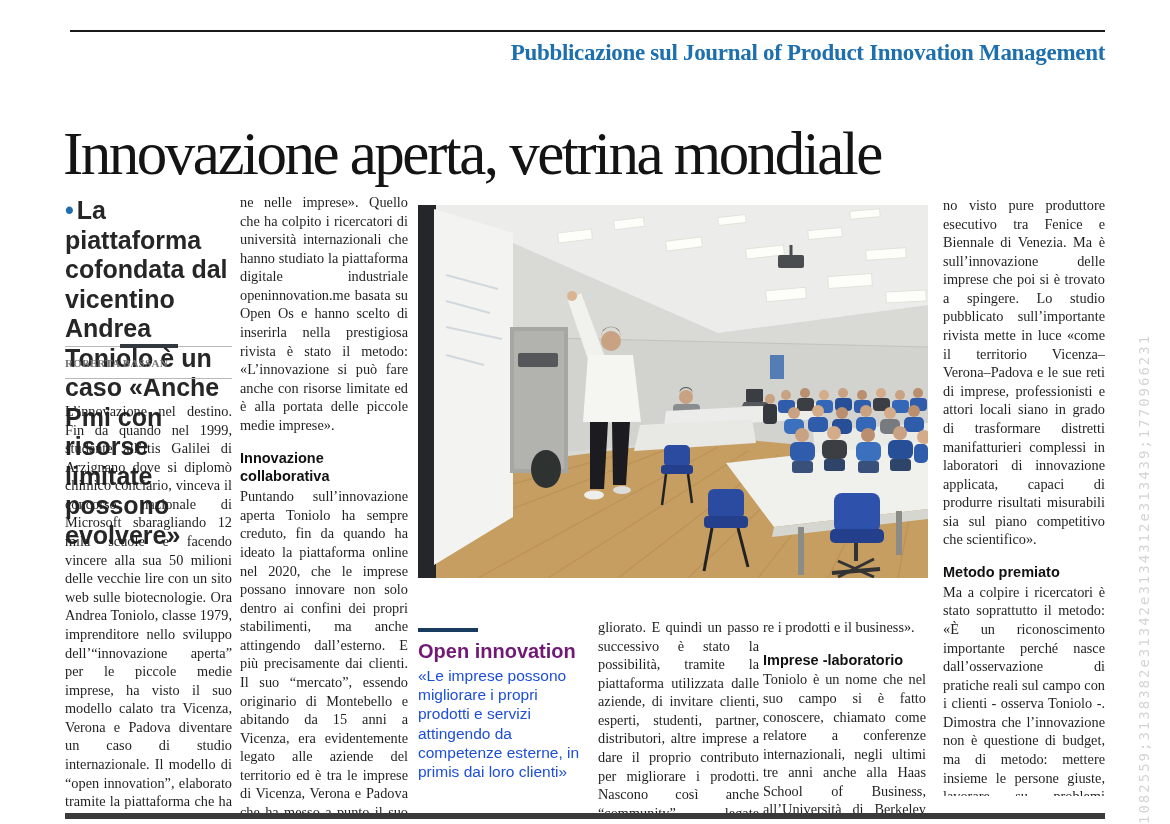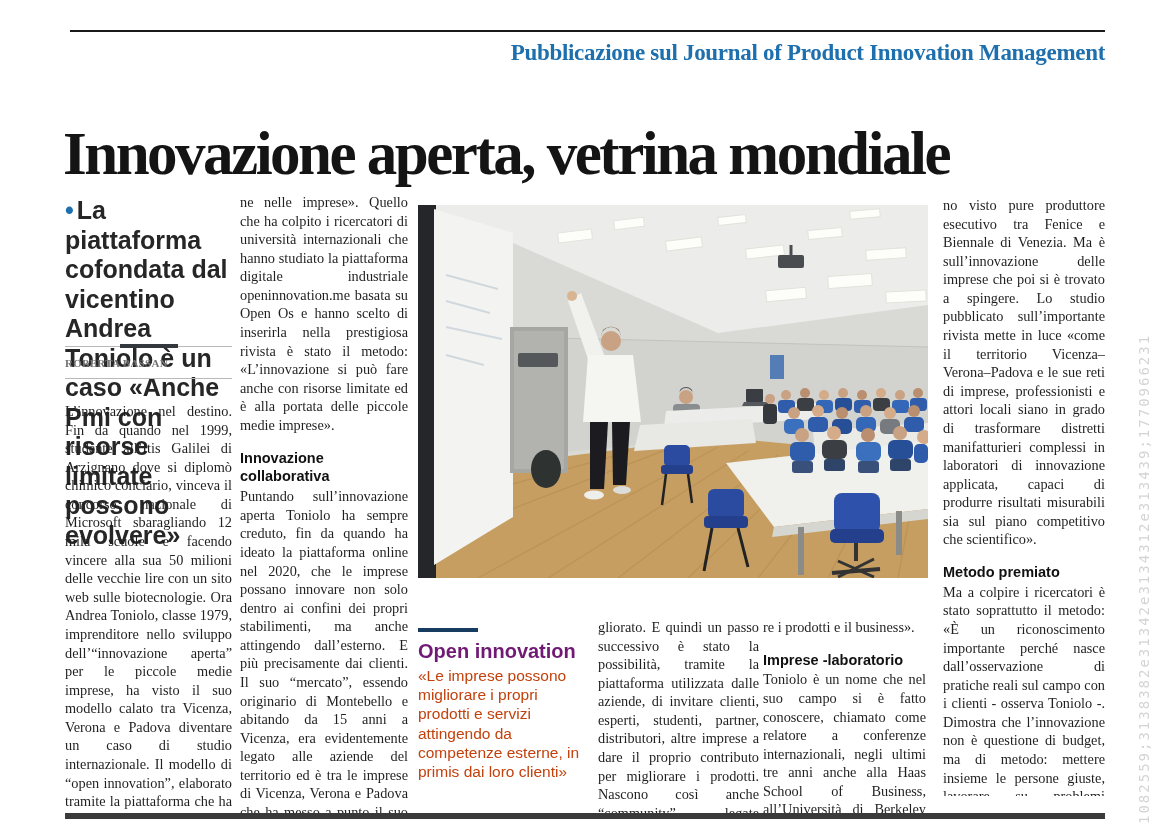--- a/index.html
+++ b/index.html
@@ -3,21 +3,21 @@
 <meta charset="utf-8">
 <style>
   html,body{margin:0;padding:0;background:#ffffff;}
   #page{position:relative;width:1170px;height:824px;background:#ffffff;overflow:hidden;
         font-family:"Liberation Serif",serif;color:#1e1e1e;}
   .toprule{position:absolute;left:70px;top:30px;width:1035px;height:2px;background:#1a1a1a;}
   .kicker{position:absolute;left:65px;top:40px;width:1040px;text-align:right;
           font-family:"Liberation Serif",serif;font-weight:bold;font-size:23px;
           letter-spacing:-0.3px;color:#1d6fad;}
   .headline{position:absolute;left:63px;top:78px;width:1045px;white-space:nowrap;
-            font-family:"Liberation Serif",serif;font-weight:bold;font-size:61px;
+            font-family:"Liberation Serif",serif;font-weight:normal;font-size:61px;
             letter-spacing:-2.5px;color:#141414;}
   
   .standfirst{position:absolute;left:65px;top:196px;width:170px;
               font-family:"Liberation Sans",sans-serif;font-weight:bold;font-size:25px;
               line-height:1.18;color:#262626;}
   .bullet{color:#1d6fad;margin-right:3px;}
   .bylineblock{position:absolute;left:65px;top:346px;width:167px;}
   .ruleThin{height:1px;background:#b9b9b9;position:relative;}
   .ruleThick{position:absolute;left:50%;top:-2px;transform:translateX(-50%);
              width:58px;height:4px;background:#33383f;}
@@ -37,21 +37,21 @@
   
   #photo{position:absolute;left:418px;top:205px;width:510px;height:373px;background:#d6d6d2;}
   .caption{position:absolute;left:418px;top:582px;width:510px;
            font-family:"Liberation Sans",sans-serif;font-size:13.5px;color:#222;}
   .caption b{margin-right:5px;}
   
   .quote{position:absolute;left:418px;top:628px;width:174px;
          font-family:"Liberation Sans",sans-serif;color:#1d6fad;}
   .quotebar{width:60px;height:4px;background:#173c60;margin-bottom:8px;}
   .quotetitle{font-weight:bold;font-size:20px;margin-bottom:3px;color:#701a75;}
-  .quotetext{font-size:15.5px;line-height:1.24;color:#c2410c;}
+  .quotetext{font-size:15.5px;line-height:1.24;color:#1d4ed8;}
   
   .bottomrule{position:absolute;left:65px;top:813px;width:1040px;height:6px;background:#3a3a3a;}
   
   .sidecode{position:absolute;right:18px;top:150px;height:674px;
             writing-mode:vertical-rl;transform:rotate(180deg);
             font-family:"DejaVu Sans Mono",monospace;font-size:14px;letter-spacing:2px;
             color:#d4d4d4;}
 </style>
 </head>
 <body>

